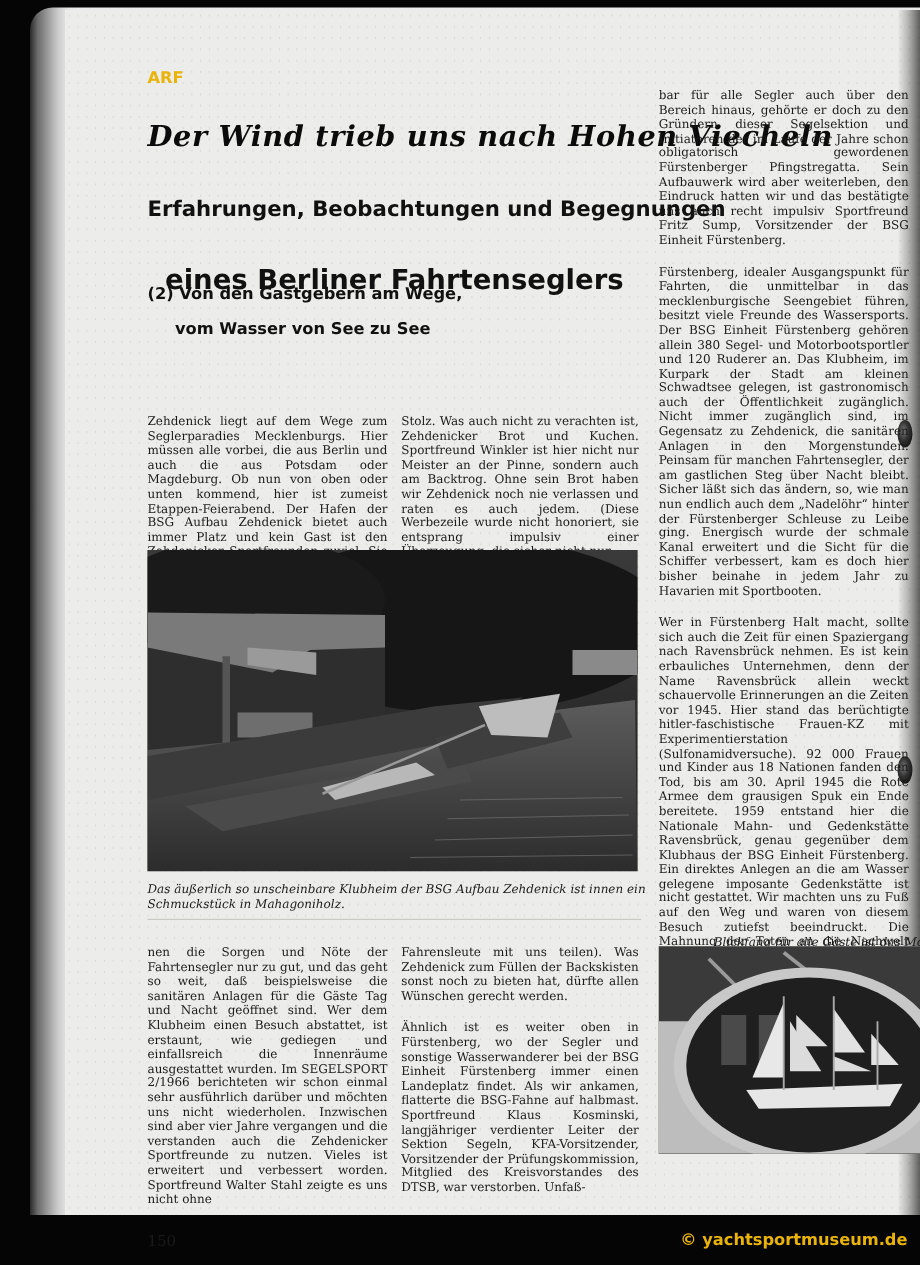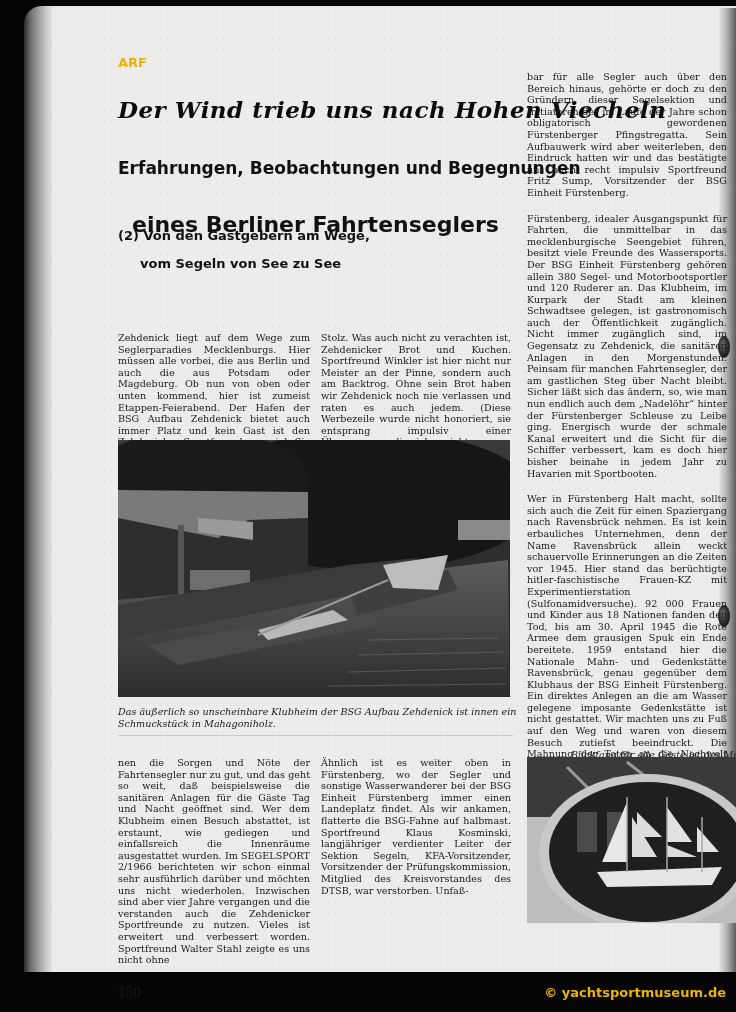--- a/index.html
+++ b/index.html
@@ -69,21 +69,21 @@
 <div class="page-right-shadow"></div>
 
 <div class="ring" style="left:718px;top:336px;"></div>
 <div class="ring" style="left:718px;top:605px;"></div>
 
 <div class="abs kicker">ARF</div>
 <div class="abs headline">Der Wind trieb uns nach Hohen Viecheln</div>
 <div class="abs sub sub1">Erfahrungen, Beobachtungen und Begegnungen</div>
 <div class="abs sub sub2">eines Berliner Fahrtenseglers</div>
 <div class="abs sub sub3">(2) Von den Gastgebern am Wege,</div>
-<div class="abs sub sub4">vom Segeln von See zu See</div>
+<div class="abs sub sub4">vom Wasser von See zu See</div>
 
 <div class="abs col col1">
   <p>Zehdenick liegt auf dem Wege zum Seglerparadies Mecklenburgs. Hier müssen alle vorbei, die aus Berlin und auch die aus Potsdam oder Magdeburg. Ob nun von oben oder unten kommend, hier ist zumeist Etappen-Feierabend. Der Hafen der BSG Aufbau Zehdenick bietet auch immer Platz und kein Gast ist den Zehdenicker Sportfreunden zuviel. Sie ken-</p>
 </div>
 <div class="abs col col2">
   <p>Stolz. Was auch nicht zu verachten ist, Zehdenicker Brot und Kuchen. Sportfreund Winkler ist hier nicht nur Meister an der Pinne, sondern auch am Backtrog. Ohne sein Brot haben wir Zehdenick noch nie verlassen und raten es auch jedem. (Diese Werbezeile wurde nicht honoriert, sie entsprang impulsiv einer Überzeugung, die sicher nicht nur</p>
 </div>
 <div class="abs col col3">
   <p>bar für alle Segler auch über den Bereich hinaus, gehörte er doch zu den Gründern dieser Segelsektion und Initiatoren der im Laufe der Jahre schon obligatorisch gewordenen Fürstenberger Pfingstregatta. Sein Aufbauwerk wird aber weiterleben, den Eindruck hatten wir und das bestätigte uns auch recht impulsiv Sportfreund Fritz Sump, Vorsitzender der BSG Einheit Fürstenberg.</p>
   <p>Fürstenberg, idealer Ausgangspunkt für Fahrten, die unmittelbar in das mecklenburgische Seengebiet führen, besitzt viele Freunde des Wassersports. Der BSG Einheit Fürstenberg gehören allein 380 Segel- und Motorbootsportler und 120 Ruderer an. Das Klubheim, im Kurpark der Stadt am kleinen Schwadtsee gelegen, ist gastronomisch auch der Öffentlichkeit zugänglich. Nicht immer zugänglich sind, im Gegensatz zu Zehdenick, die sanitären Anlagen in den Morgenstunden. Peinsam für manchen Fahrtensegler, der am gastlichen Steg über Nacht bleibt. Sicher läßt sich das ändern, so, wie man nun endlich auch dem „Nadelöhr“ hinter der Fürstenberger Schleuse zu Leibe ging. Energisch wurde der schmale Kanal erweitert und die Sicht für die Schiffer verbessert, kam es doch hier bisher beinahe in jedem Jahr zu Havarien mit Sportbooten.</p>
@@ -154,17 +154,18 @@
     <line x1="100" y1="40" x2="100" y2="115" stroke="#aaa" stroke-width="1.5"></line>
     <line x1="140" y1="40" x2="140" y2="115" stroke="#aaa" stroke-width="1.5"></line>
     <line x1="175" y1="60" x2="175" y2="115" stroke="#aaa" stroke-width="1.5"></line>
   </svg>
 </div>
 
 <div class="abs col col4">
   <p>nen die Sorgen und Nöte der Fahrtensegler nur zu gut, und das geht so weit, daß beispielsweise die sanitären Anlagen für die Gäste Tag und Nacht geöffnet sind. Wer dem Klubheim einen Besuch abstattet, ist erstaunt, wie gediegen und einfallsreich die Innenräume ausgestattet wurden. Im SEGELSPORT 2/1966 berichteten wir schon einmal sehr ausführlich darüber und möchten uns nicht wiederholen. Inzwischen sind aber vier Jahre vergangen und die verstanden auch die Zehdenicker Sportfreunde zu nutzen. Vieles ist erweitert und verbessert worden. Sportfreund Walter Stahl zeigte es uns nicht ohne</p>
 </div>
 <div class="abs col col5">
+  <p>Fahrensleute mit uns teilen). Was Zehdenick zum Füllen der Backskisten sonst noch zu bieten hat, dürfte allen Wünschen gerecht werden.</p>
   <p>Ähnlich ist es weiter oben in Fürstenberg, wo der Segler und sonstige Wasserwanderer bei der BSG Einheit Fürstenberg immer einen Landeplatz findet. Als wir ankamen, flatterte die BSG-Fahne auf halbmast. Sportfreund Klaus Kosminski, langjähriger verdienter Leiter der Sektion Segeln, KFA-Vorsitzender, Vorsitzender der Prüfungskommission, Mitglied des Kreisvorstandes des DTSB, war verstorben. Unfaß-</p>
 </div>
 
 <div class="abs pagenum">150</div>
 <div class="abs watermark">© yachtsportmuseum.de</div>
 
 </body></html>

